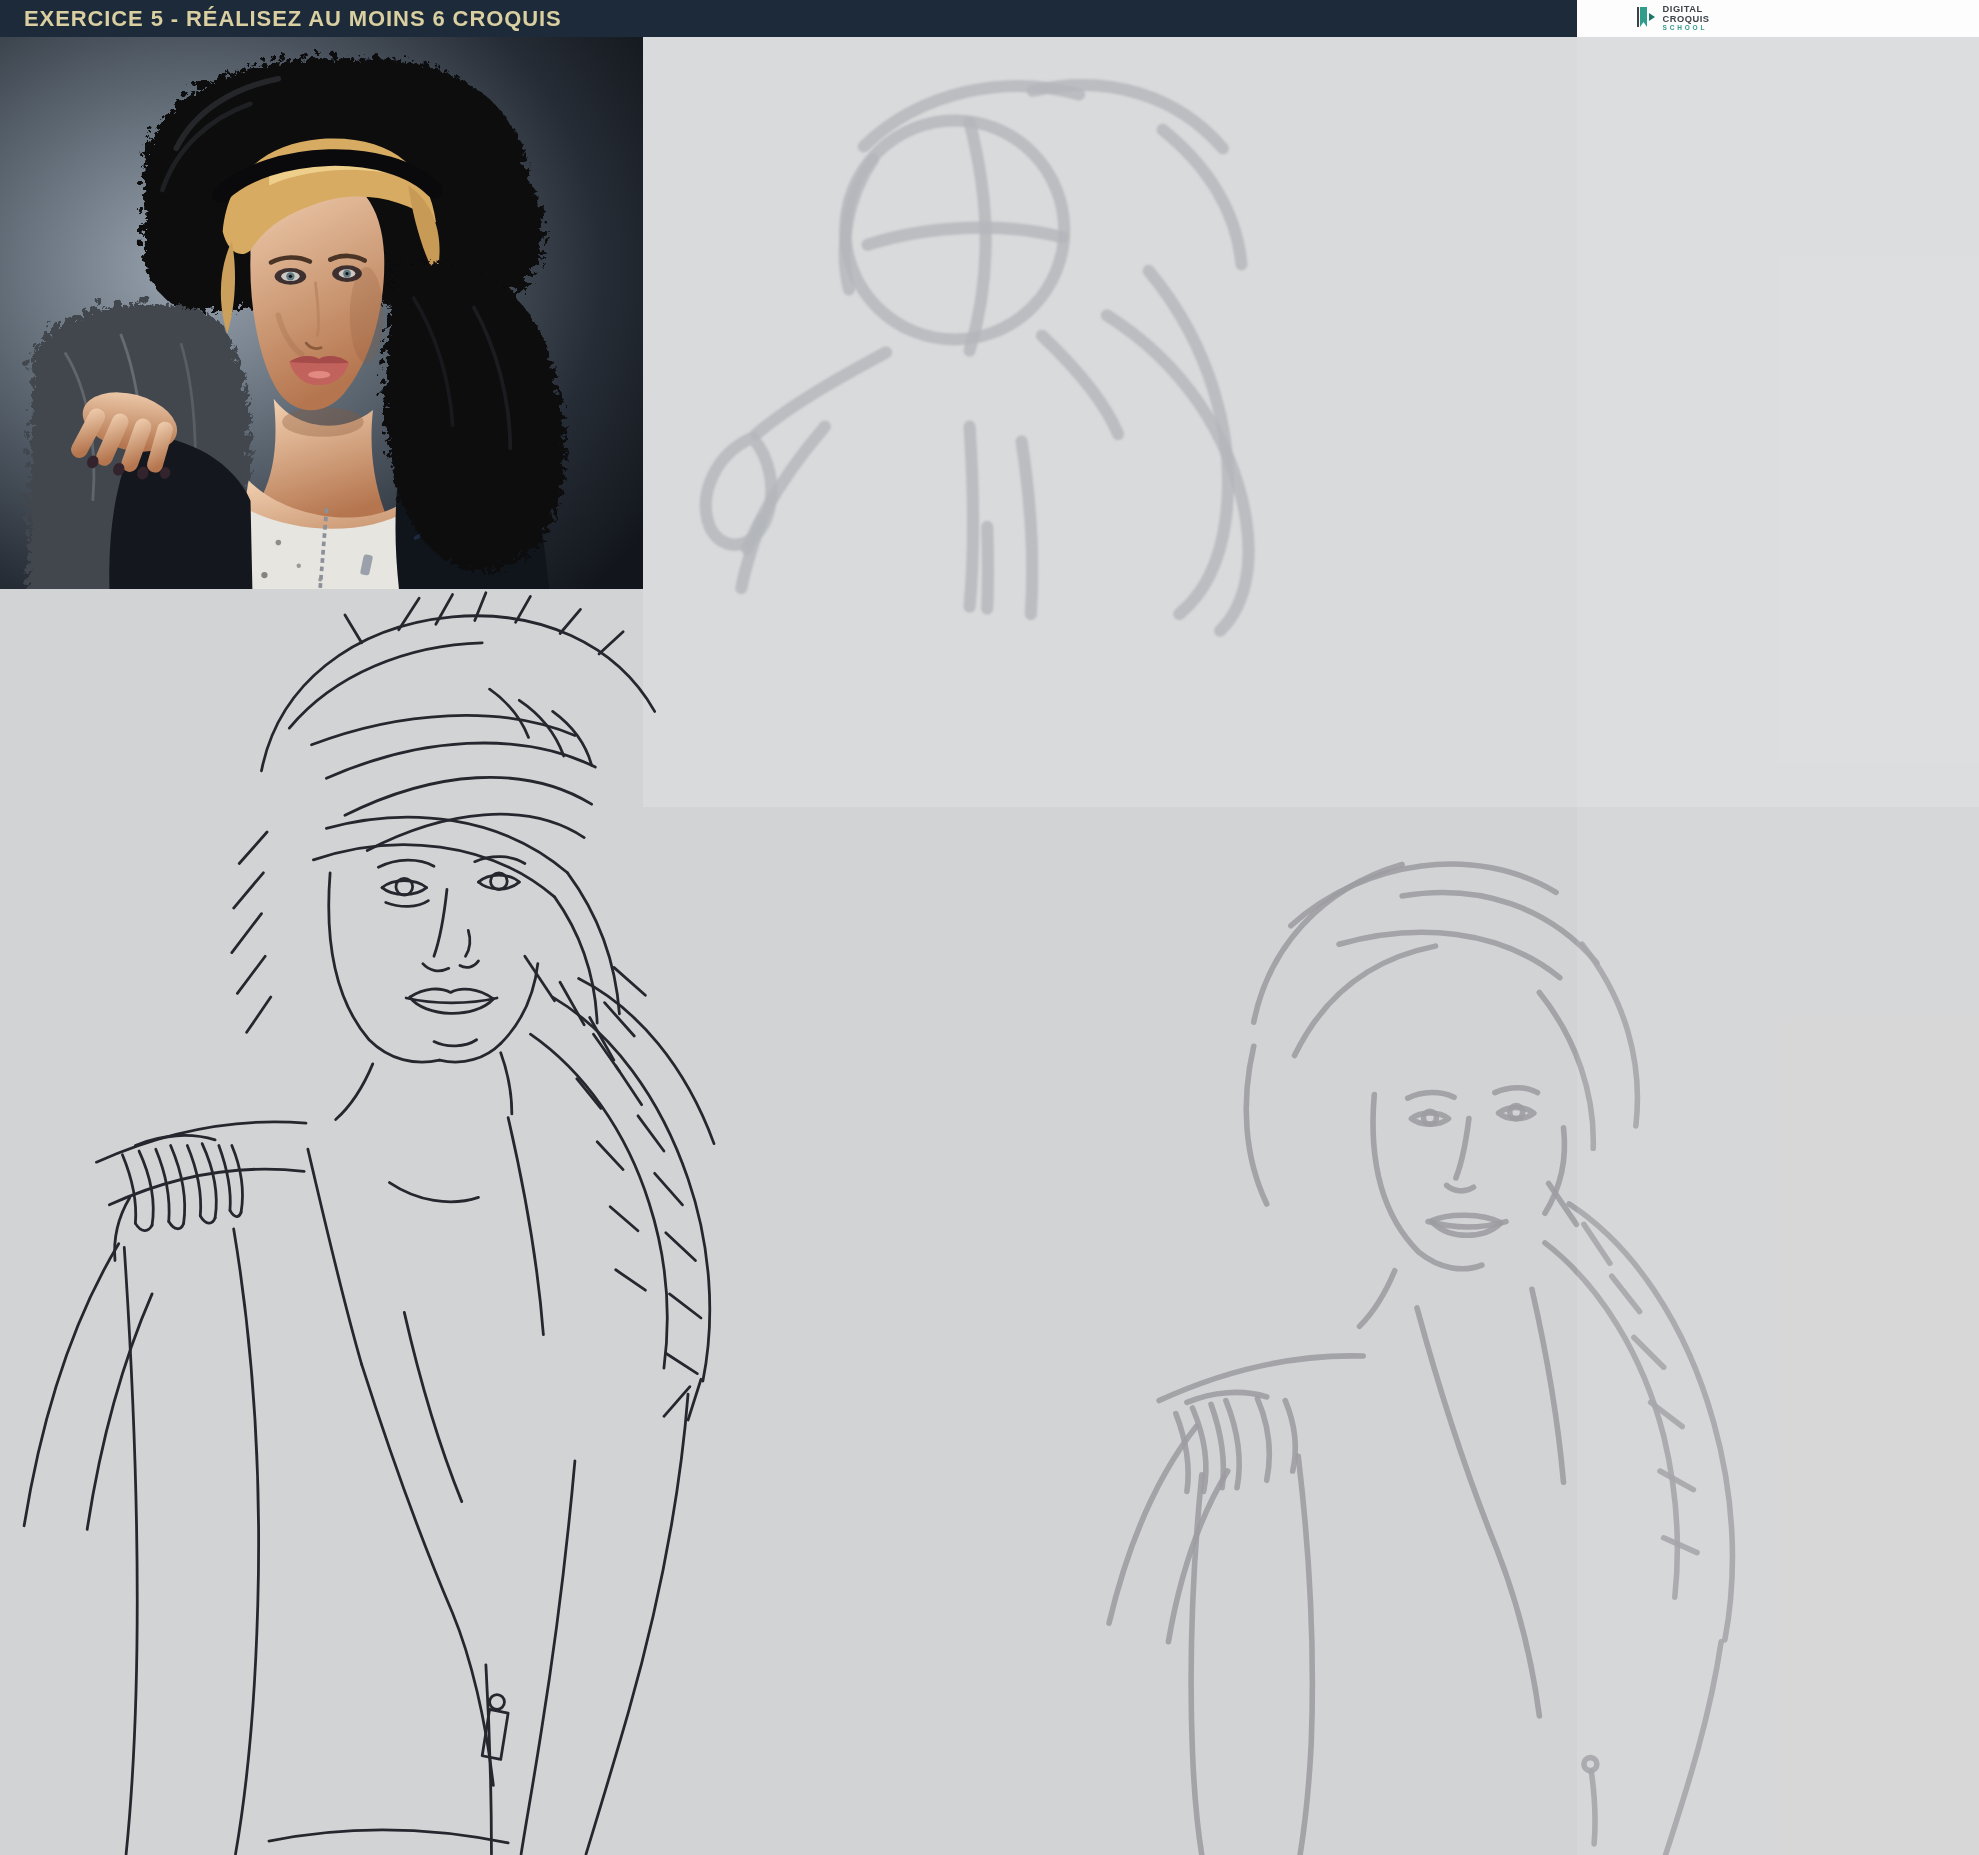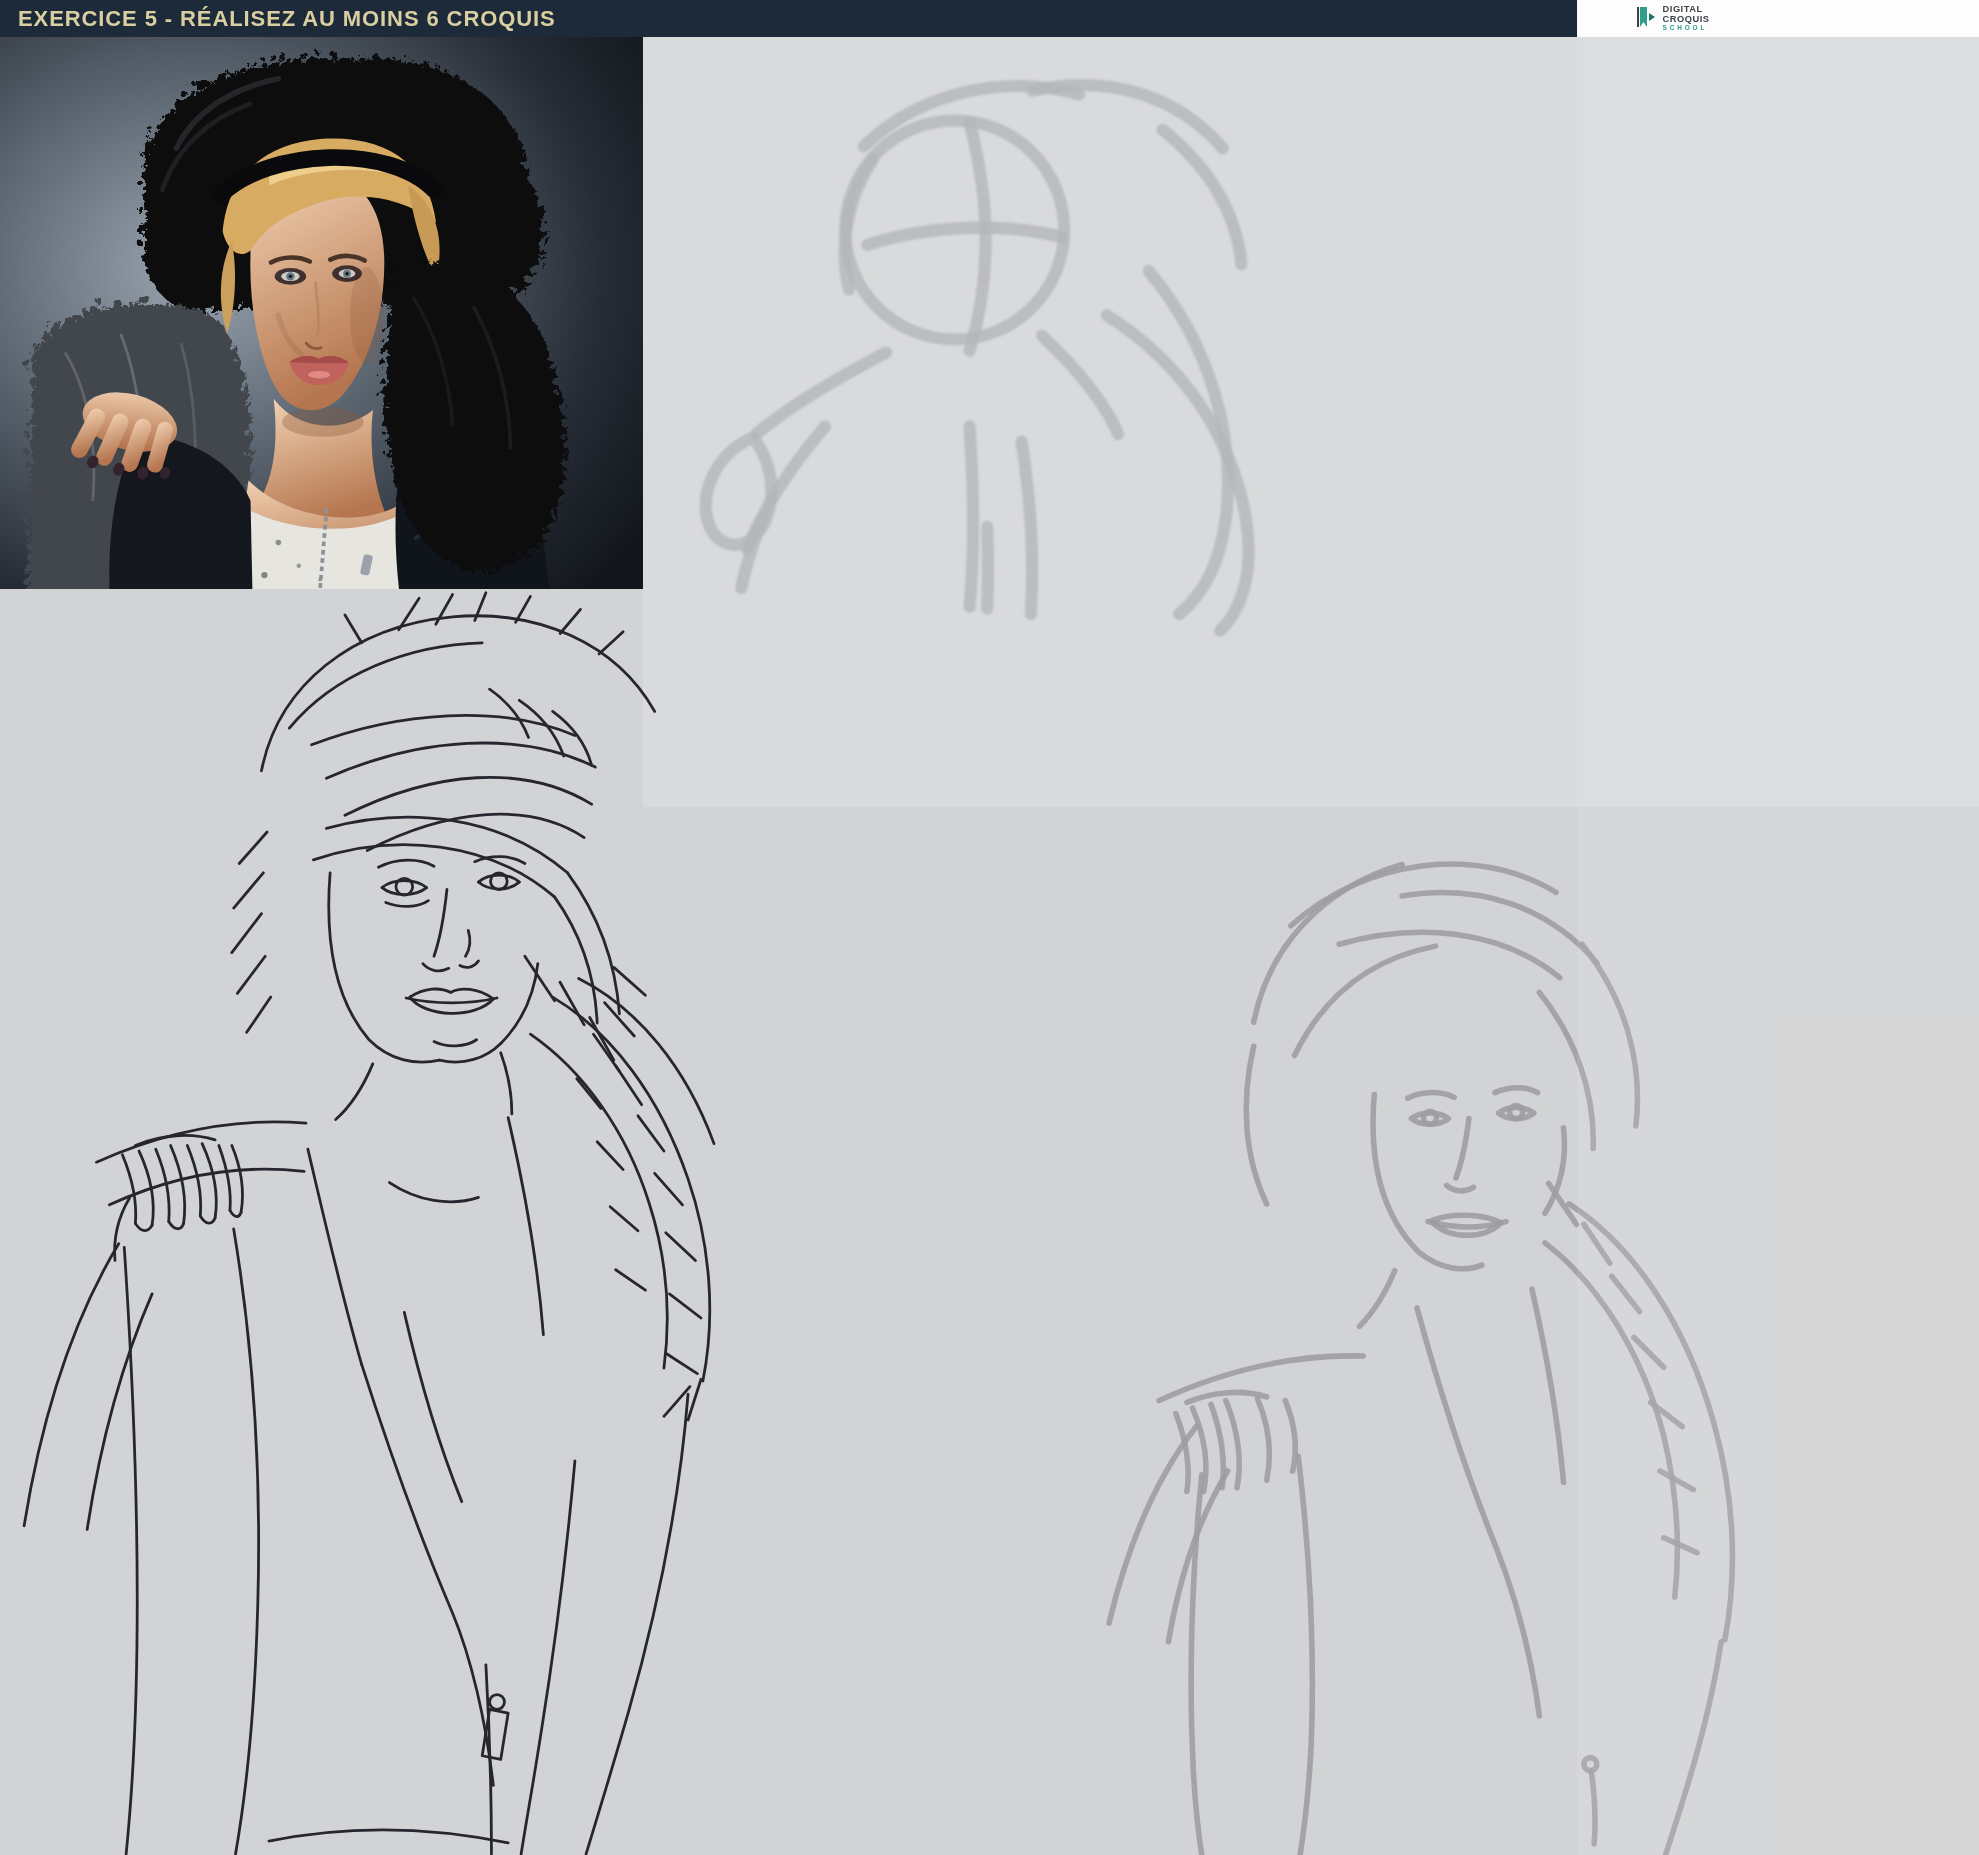--- a/index.html
+++ b/index.html
@@ -6,21 +6,21 @@
   html,body { background:#b8b9ba; }
   .page {
     position:relative; width:1979px; height:1855px; overflow:hidden;
     background:var(--page-bg,#d2d3d4);
     font-family:"Liberation Sans", sans-serif;
   }
   
   .topbar { position:absolute; top:0; left:0; width:1979px; height:37px; display:flex; background:#fdfdfd; }
   .titlebar {
     width:1577px; height:100%; background:var(--header-bg,#1c2a39);
-    display:flex; align-items:center; padding-left:18px;
+    display:flex; align-items:center; padding-left:24px;
   }
   .exercise-title {
     font-size:22px; font-weight:700; letter-spacing:0.9px;
     color:var(--header-text,#d9cfa0); white-space:nowrap;
   }
   .logo-strip { flex:1; display:flex; align-items:center; padding-left:56px; background:#fdfdfd; }
   .logo { display:flex; align-items:center; gap:5.6px; }
   .logo-icon { width:24px; height:28px; flex:0 0 auto; }
   .logo-lines { display:flex; flex-direction:column; line-height:1.05; }
   .logo-line1, .logo-line2 { font-size:9.3px; font-weight:700; color:var(--logo-dark,#3c4248); letter-spacing:0.5px; }

